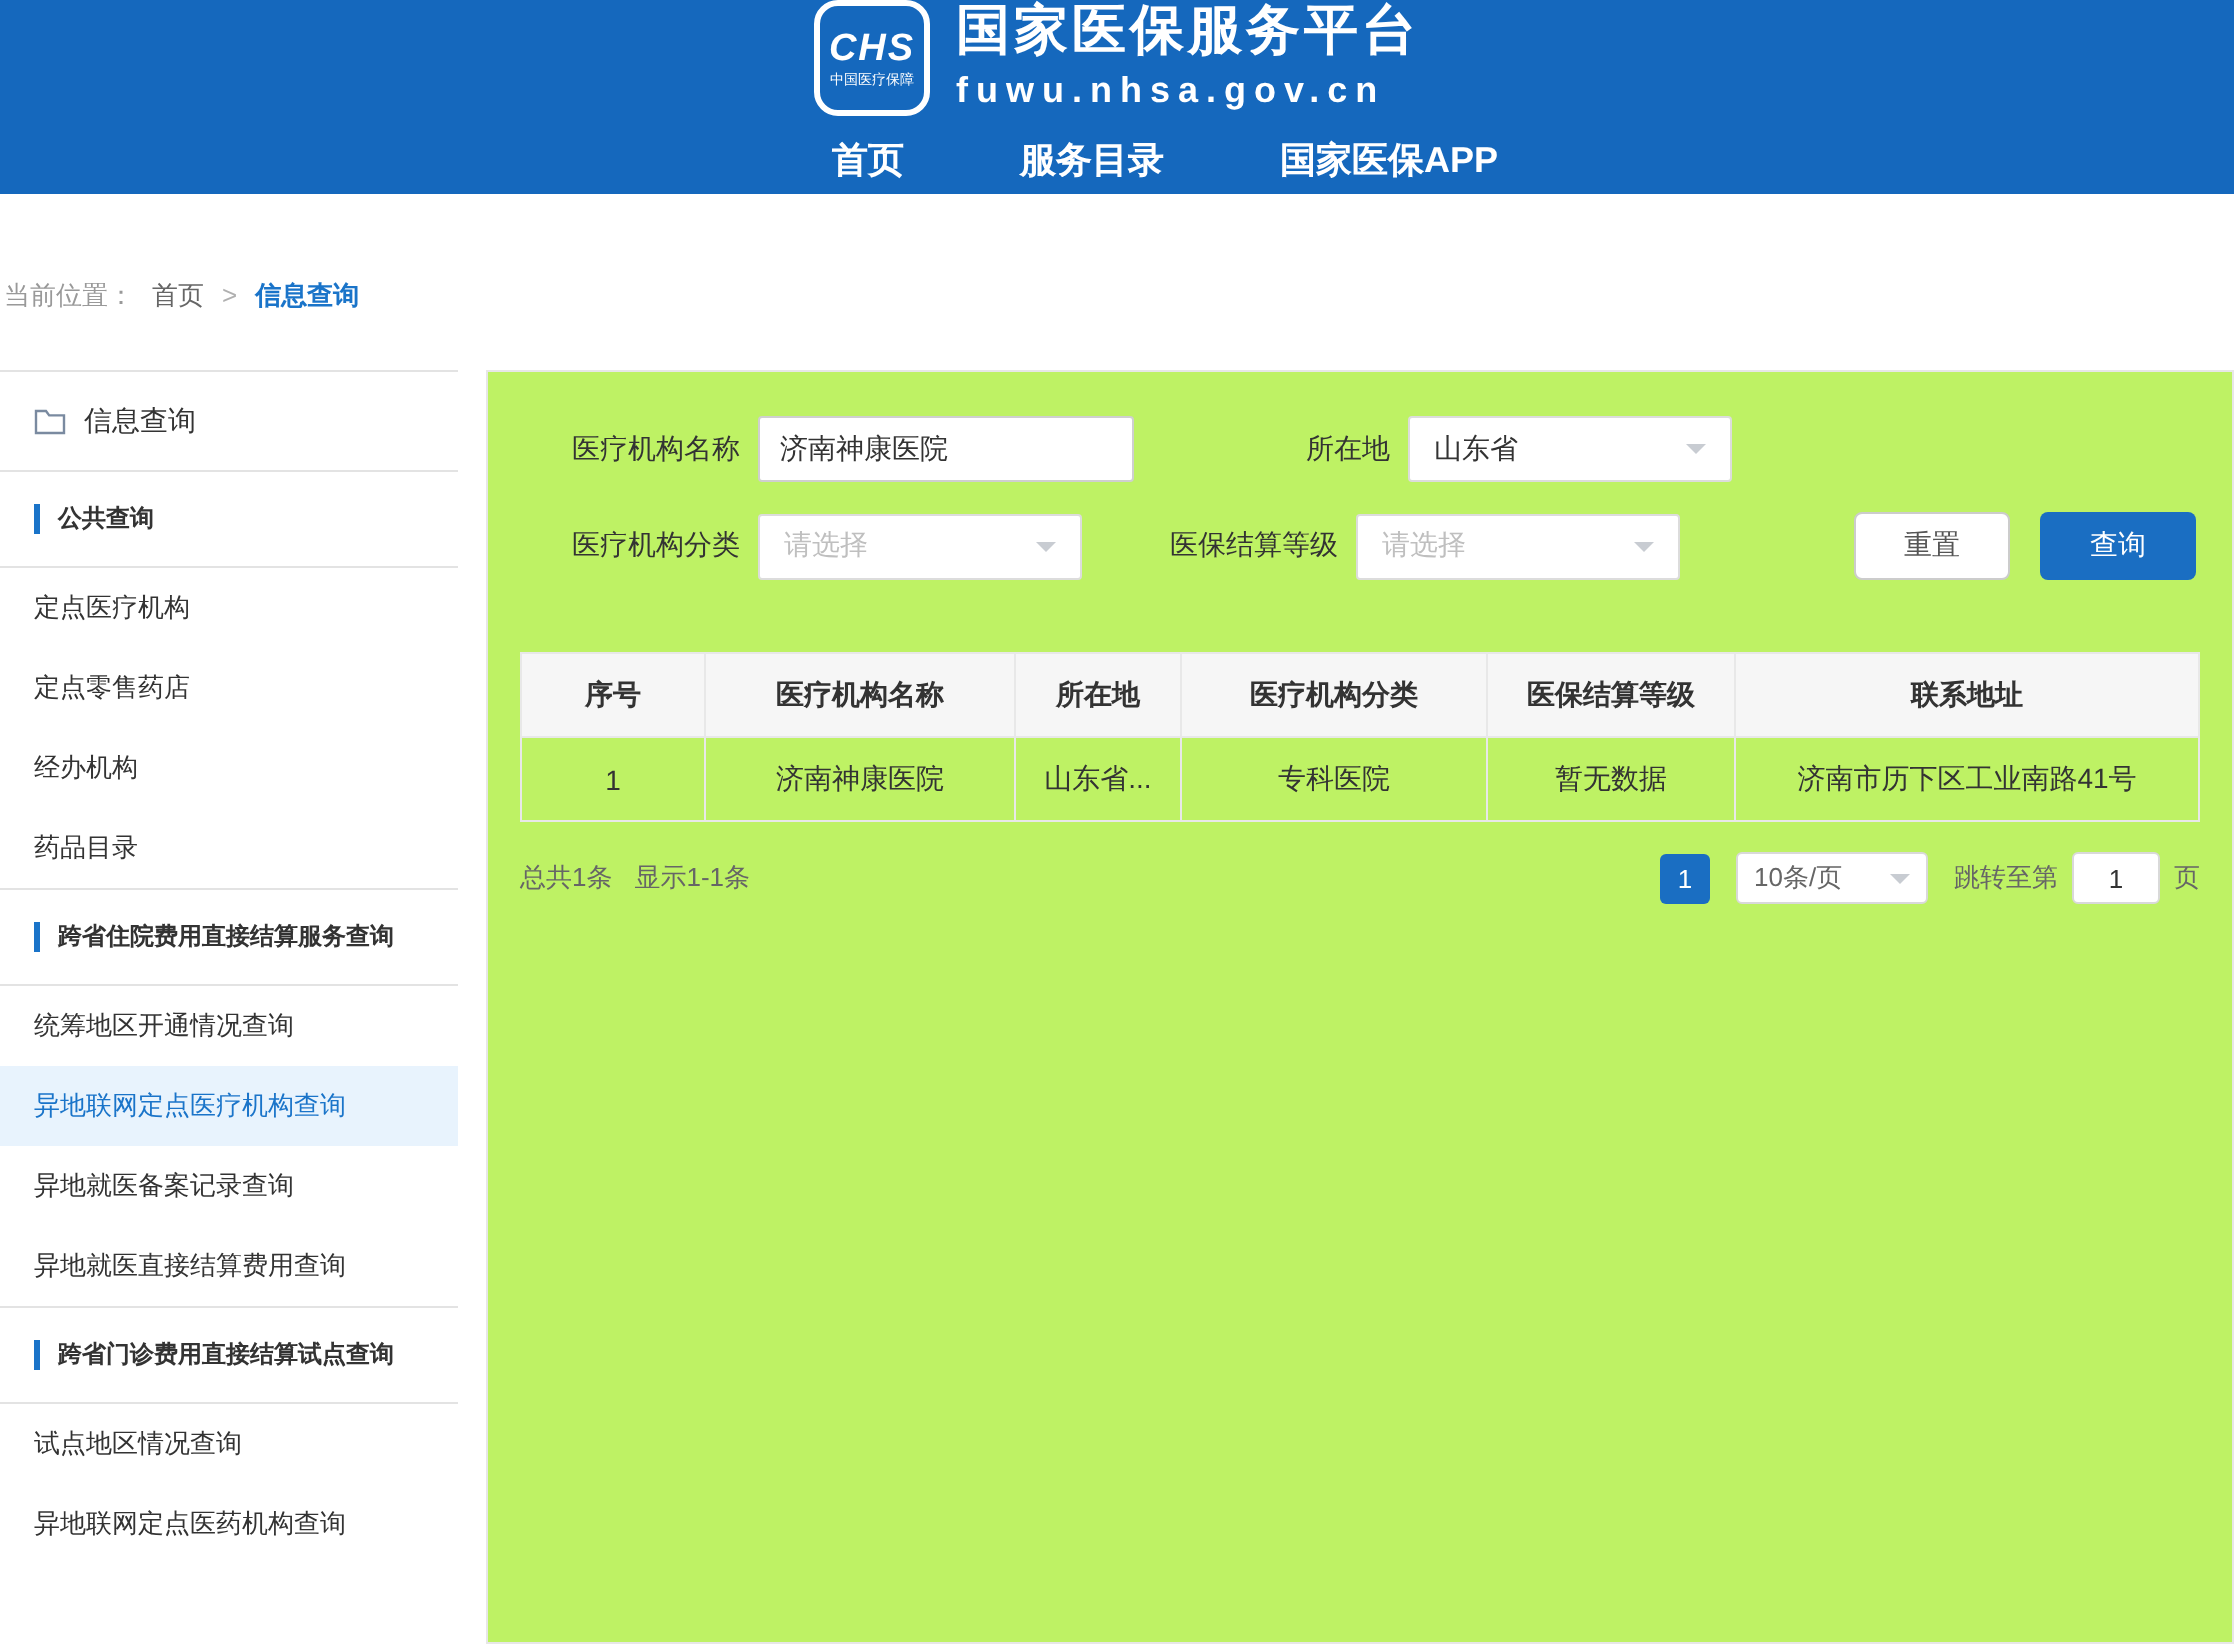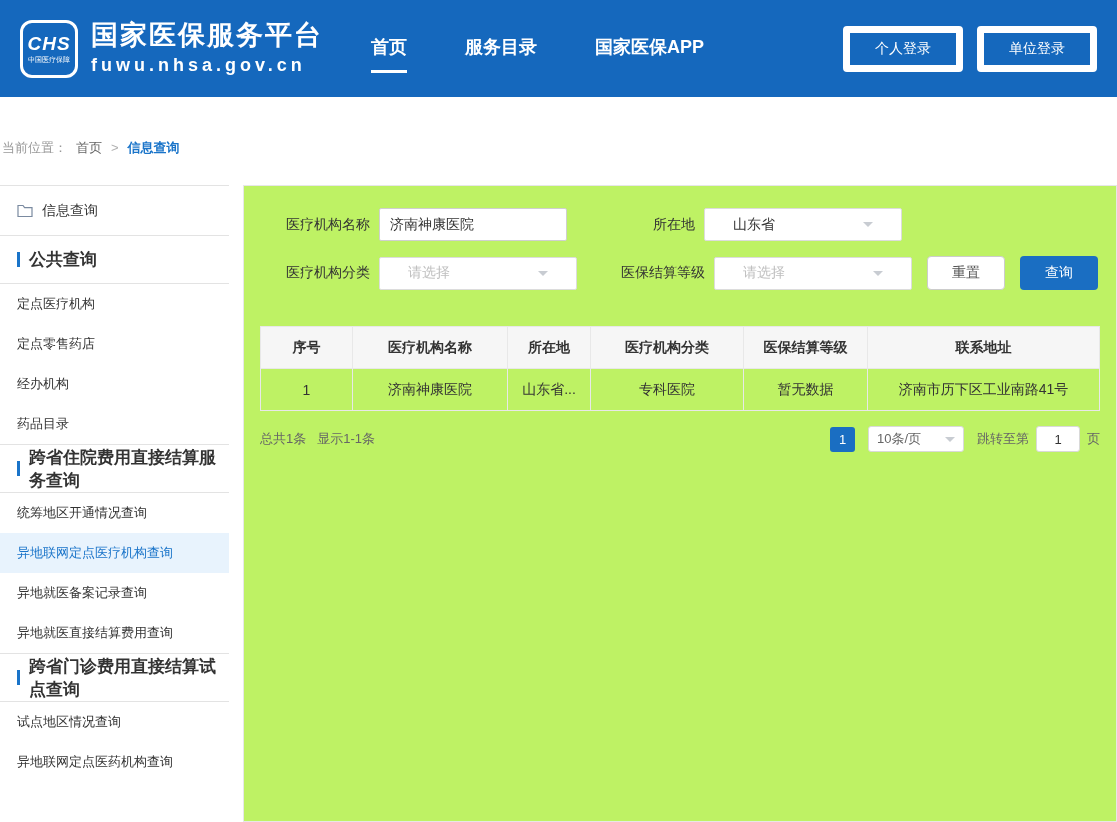--- a/index.html
+++ b/index.html
@@ -2,21 +2,21 @@
 <html><head>
 <meta charset="utf-8">
 <style>
   * { margin:0; padding:0; box-sizing:border-box; }
   html,body { width:1117px; height:822px; }
   body { font-family:"Liberation Sans","DejaVu Sans",sans-serif; background:#fff; color:#333; overflow:hidden; }
   a { text-decoration:none; cursor:pointer; }
   button { font-family:inherit; cursor:pointer; }
 
   
-  .header { height:97px; background:#1568bd; display:flex; align-items:center; padding:16px 20px; }
+  .header { height:97px; background:#1568bd; display:flex; align-items:center; padding:0 20px;flex-direction:column; }
   .logo { display:flex; align-items:center; gap:13px; cursor:pointer; }
   .logo-badge { width:58px; height:58px; border:3px solid #fff; border-radius:12px;
     display:flex; flex-direction:column; align-items:center; justify-content:center; gap:3px; flex-shrink:0; }
   .logo-chs { color:#fff; font-weight:bold; font-style:italic; font-size:19px; line-height:1; letter-spacing:1px; }
   .logo-caption { color:#fff; font-size:7px; white-space:nowrap; line-height:1; }
   .logo-title { color:#fff; font-size:27px; font-weight:bold; letter-spacing:2px; line-height:1.25;font-family:Liberation Mono, monospace; }
   .logo-domain { color:#fff; font-size:18px; font-weight:bold; letter-spacing:4px; }
   .nav { display:flex; gap:58px; margin-left:48px; margin-top:10px; }
   .nav-item { color:#fff; font-size:18px; font-weight:bold; padding-bottom:11px; border-bottom:3px solid transparent; }
   .nav-item.active { border-bottom-color:#fff; }
@@ -29,35 +29,35 @@
   .bc-home { color:#666; }
   .bc-sep { color:#b0b0b0; }
   .bc-current { color:#1a74c9; font-weight:bold; }
 
   
   .content { display:flex; margin-top:29px; height:637px; align-items:stretch; }
 
   
   .sidebar { width:229px; flex-shrink:0; border-top:1px solid #e3e3e3; background:#fff; }
   .side-top { height:49px; display:flex; align-items:center; gap:9px; padding-left:17px; font-size:14px; cursor:pointer; }
-  .side-heading { height:49px; display:flex; align-items:center; gap:9px; padding-left:17px; font-size:17px; font-weight:bold;
+  .side-heading { height:49px; display:flex; align-items:center; gap:9px; padding-left:17px; font-size:12px; font-weight:bold;
     border-top:1px solid #e3e3e3; border-bottom:1px solid #e3e3e3; }
   .bar { width:3px; height:15px; background:#1a74c9; flex-shrink:0; }
   .side-item { height:40px; display:flex; align-items:center; padding-left:17px; font-size:13px; color:#333; cursor:pointer; white-space:nowrap; }
   .side-item.active { background:#e8f3fd; color:#1a74c9; }
 
   
   .main { flex:1; margin-left:14px; border:1px solid #e7e7e7; background:#bef264; padding:22px 16px 0; }
 
   .filter-row { display:flex; align-items:center; margin-bottom:15px; }
   .f-label { width:110px; text-align:right; font-size:14px; color:#333; margin-right:9px; flex-shrink:0; }
   .f-label2 { width:118px; text-align:right; font-size:14px; color:#333; margin-right:9px; margin-left:10px; flex-shrink:0; }
   .text-input { width:188px; height:33px; border:1px solid #cfcfcf; border-radius:2px; padding:0 10px; font-size:14px; color:#333; font-family:inherit; }
-  .select { width:198px; height:33px; border:1px solid #dcdcdc; border-radius:2px; background:#fff;
-    display:flex; align-items:center; justify-content:space-between; padding:0 28px; font-size:14px; cursor:pointer; }
+  .select { width:162px; height:33px; border:1px solid #dcdcdc; border-radius:2px; background:#fff;
+    display:flex; align-items:center; justify-content:space-between; padding:0 12px; font-size:14px; cursor:pointer; }
   .select .val { color:#333; }
   .select .placeholder { color:#bfbfbf; }
   .caret { width:0; height:0; border-left:5px solid transparent; border-right:5px solid transparent; border-top:5px solid #c8ccd2; flex-shrink:0; }
   .btns { margin-left:auto; display:flex; align-items:center; margin-right:2px; }
   .btn-reset { width:78px; height:34px; border:1px solid #ccc; background:#fff; border-radius:4px; font-size:14px; color:#555; }
   .btn-search { width:78px; height:34px; border:none; background:#1a6ec2; border-radius:4px; font-size:14px; color:#fff; margin-left:15px; }
 
   
   .table { width:100%; border-collapse:collapse; margin-top:36px; table-layout:fixed; }
   .table th, .table td { border:1px solid #e8e8e8; height:42px; text-align:center; font-size:14px; color:#333;

